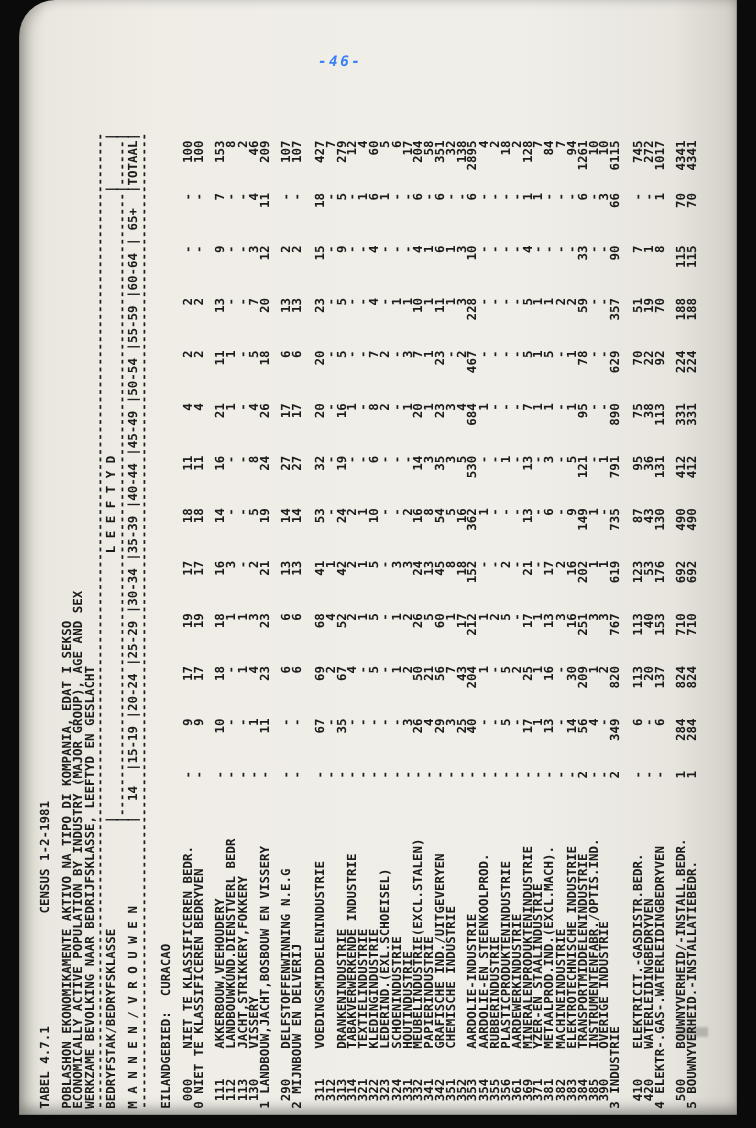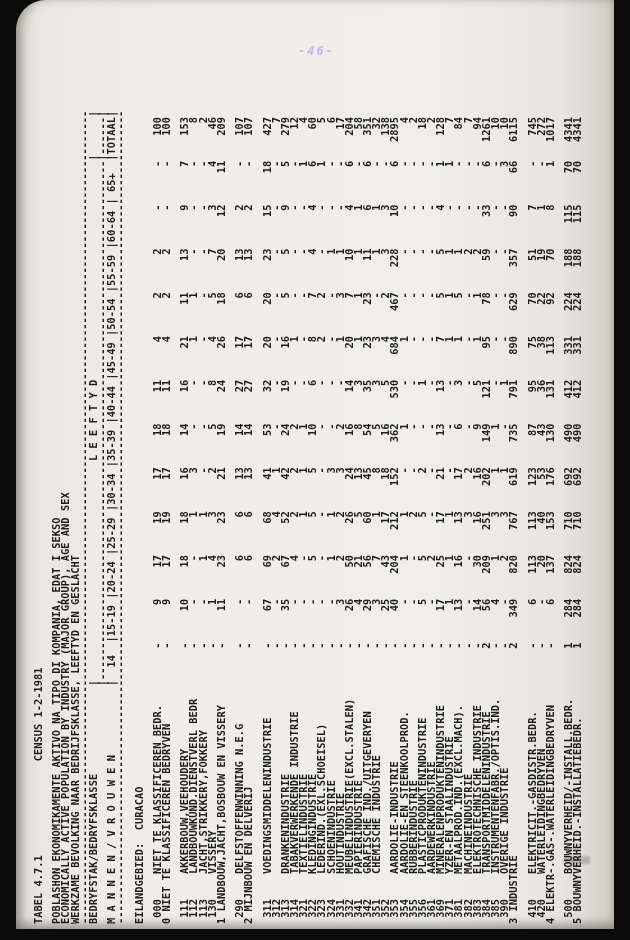--- a/index.html
+++ b/index.html
@@ -9,21 +9,21 @@
     font-family:"DejaVu Sans Mono",monospace;
   }
   .page{
     position:absolute;left:16px;top:0;width:598px;height:929px;
     background:linear-gradient(90deg,#d6d3ca 0px,#e9e7df 22px,#efede6 120px,#f0eee8 420px,#e7e5de 545px,#d2cfc7 596px);
     border-top-left-radius:30px;
     box-shadow:inset 0 -6px 10px rgba(0,0,0,.25), inset 6px 0 10px rgba(0,0,0,.18);
   }
   .page-number{
     position:absolute;left:265px;top:44px;width:70px;
-    color:#c4b5fd;font-size:12px;font-weight:bold;letter-spacing:2px;text-align:right;font-style:italic;
+    color:#3b82f6;font-size:12px;font-weight:bold;letter-spacing:2px;text-align:left;font-style:italic;
   }
   
   .sheet{
     position:absolute;left:0;top:0;
     width:820px;height:552px;
     transform-origin:0 0;
     transform:translate(34px,924px) rotate(-90deg);
     color:#1d1d1d;
     font-size:10.4px;line-height:9.15px;font-weight:bold;
     white-space:pre;

